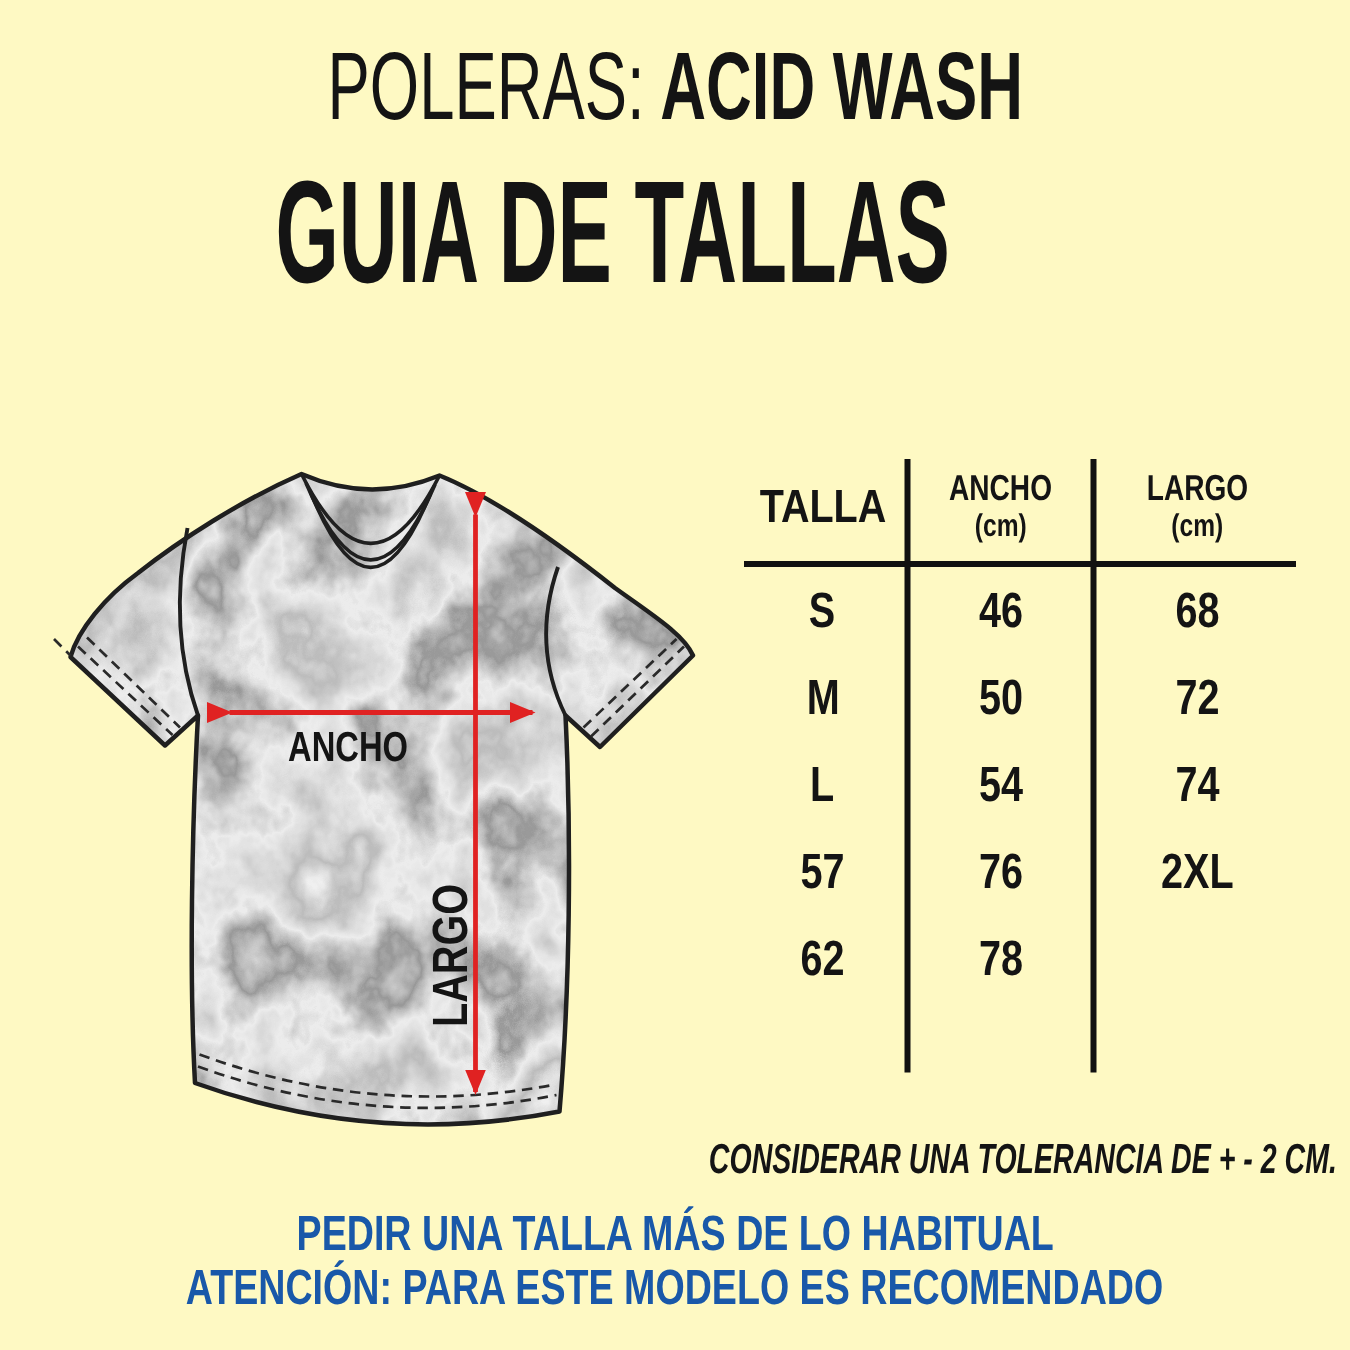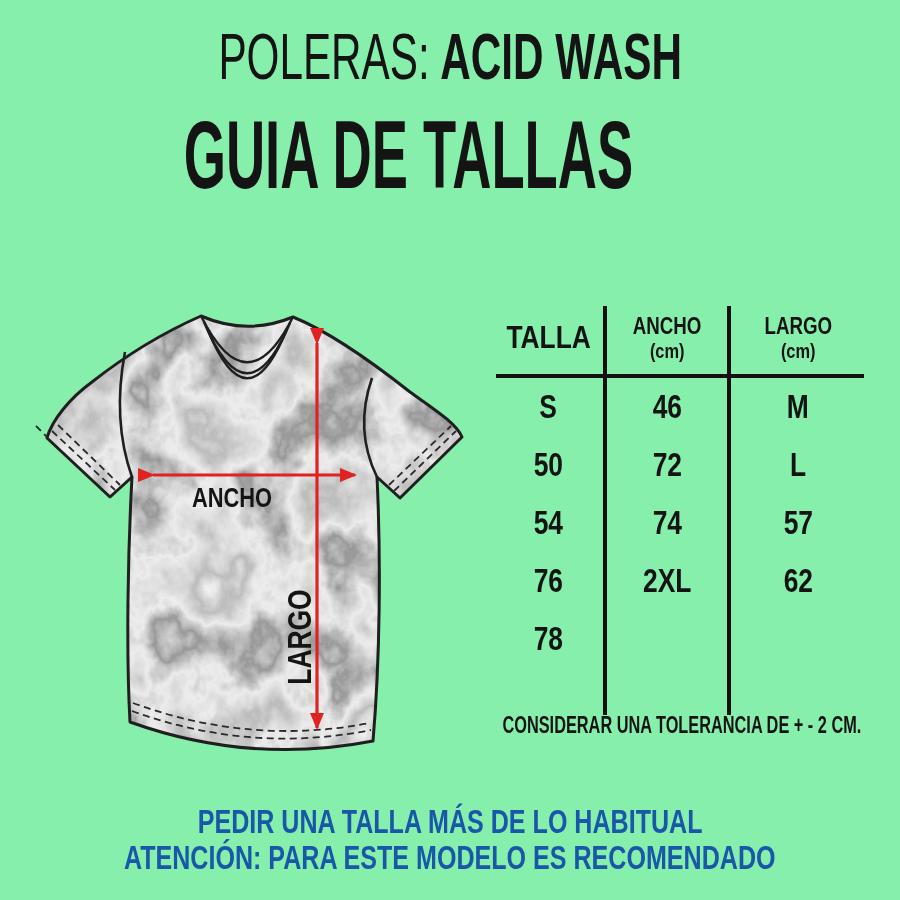--- a/index.html
+++ b/index.html
@@ -1,17 +1,17 @@
 <!DOCTYPE html>
 <html><head>
 <meta charset="utf-8">
 <style>
   html,body{margin:0;padding:0;background:#ffffff;}
   #canvas{
-    position:relative;width:900px;height:900px;background:#86efac;overflow:hidden;
+    position:relative;width:900px;height:900px;background:#fef9c3;overflow:hidden;
     font-family:"Liberation Sans",sans-serif;color:#141414;
   }
   .abs{position:absolute;}
   .center{display:flex;align-items:center;justify-content:center;}
   .cond{display:inline-block;white-space:nowrap;transform:scaleX(var(--sx,.75));transform-origin:50% 50%;}
   
   .title1{left:0;top:22px;width:900px;height:70px;font-size:64px;letter-spacing:0px;}
   .title1 .prefix{font-weight:400;}
   .title1 .product{font-weight:700;margin-left:16px;}
   .title2{left:0;top:112px;width:816px;height:86px;font-size:97px;font-weight:700;}
@@ -22,21 +22,21 @@
     display:grid;grid-template-columns:113px 124px 138px;grid-template-rows:80px 58px 58px 58px 58px 58px;
   }
   .cell{display:flex;align-items:center;justify-content:center;flex-direction:column;}
   .th1{font-size:31px;font-weight:700;}
   .th2{font-size:24px;font-weight:700;line-height:26px;}
   .th3{font-size:21px;font-weight:700;line-height:24px;}
   .tv{font-size:33px;font-weight:700;}
   .hline{left:4px;top:76px;width:368px;height:4px;background:#111;}
   .vline{top:8px;width:4px;height:409px;background:#111;}
   .v1{left:111px;} .v2{left:235px;}
-  .tolerance{left:480px;top:708px;width:404px;height:34px;font-size:24px;font-weight:700;}
+  .tolerance{left:480px;top:756px;width:404px;height:34px;font-size:28px;font-weight:700;font-style:italic;}
   
   .footnote{left:0;top:804px;width:900px;text-align:center;font-weight:700;font-size:33px;line-height:36px;}
   
   .shirt-svg{left:25px;top:295px;width:455px;height:475px;}
   svg text{font-family:"Liberation Sans",sans-serif;font-weight:700;}
 </style>
 </head>
 <body>
 
 <div id="canvas">
@@ -143,20 +143,23 @@
         <span class="cond th2" style="--sx:.78">LARGO</span>
         <span class="cond th3" style="--sx:.78">(cm)</span>
       </div>
 
       <div class="cell tv">
           <span class="cond" style="--sx:.8">S</span>
         </div>
       <div class="cell tv">
           <span class="cond" style="--sx:.8">46</span>
         </div>
+      <div class="cell tv">
+          <span class="cond" style="--sx:.8">68</span>
+        </div>
 
       <div class="cell tv">
           <span class="cond" style="--sx:.8">M</span>
         </div>
       <div class="cell tv">
           <span class="cond" style="--sx:.8">50</span>
         </div>
       <div class="cell tv">
           <span class="cond" style="--sx:.8">72</span>
         </div>

